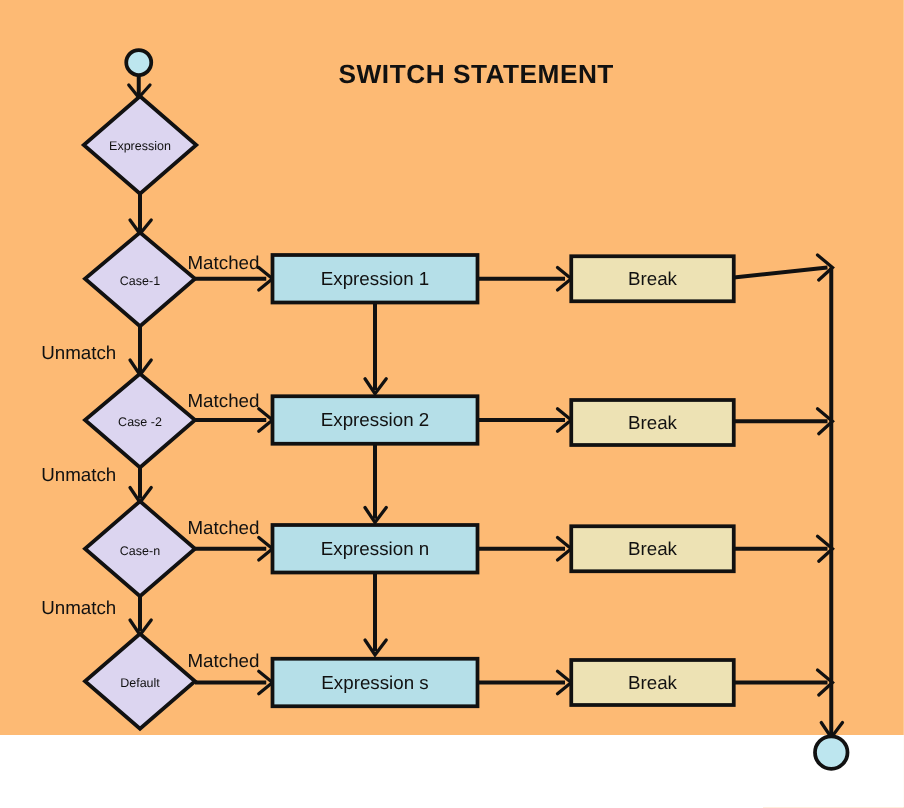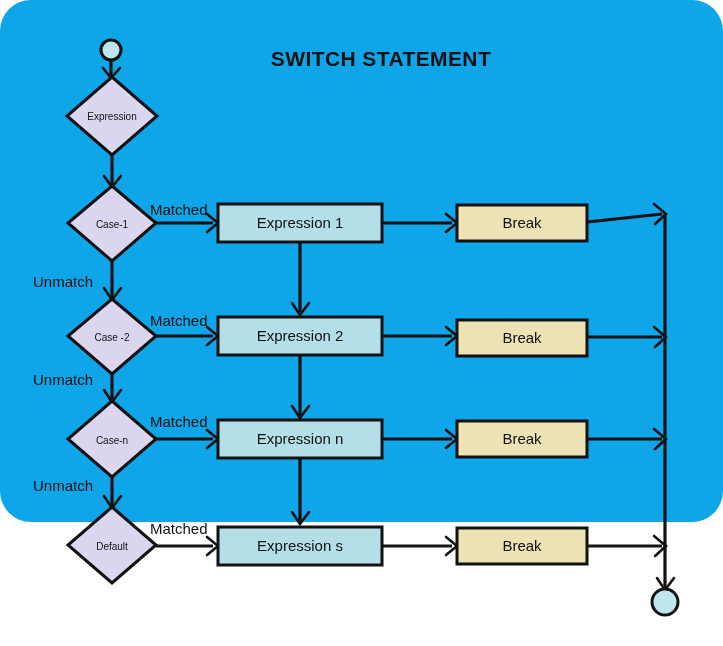--- a/index.html
+++ b/index.html
@@ -10,23 +10,22 @@
   body {
     width: 723px;
     height: 646px;
     font-family: "Liberation Sans", sans-serif;
     overflow: hidden;
     position: relative;
   }
   #diagram-root {
     position: relative;
     width: 723px;
-    height: 522px;
-    background: #0ea5e9;
-    border-radius: 31px;
+    height: 588px;
+    background: #fdba74;
   }
   svg.flow {
     position: absolute;
     top: 0;
     left: 0;
     width: 723px;
     height: 646px;
     display: block;
   }
   .shape-stroke {

